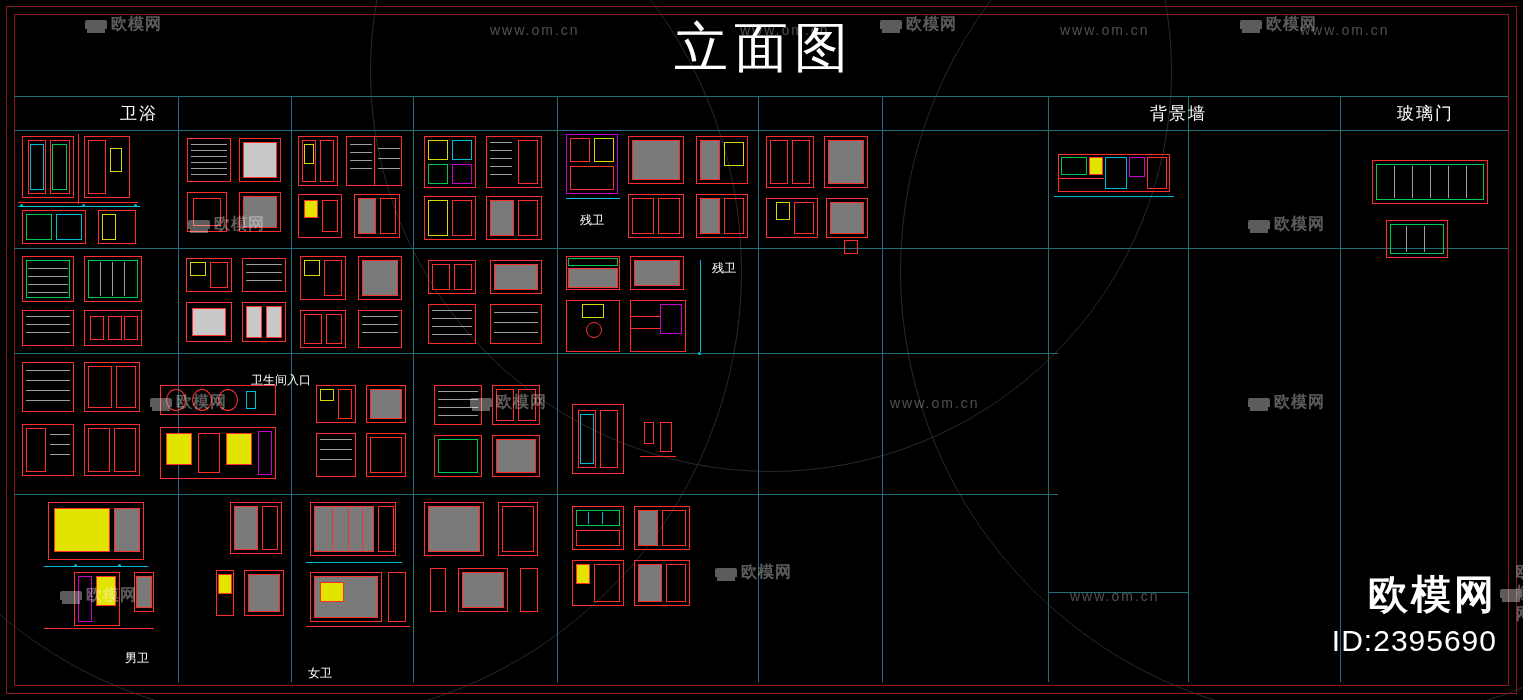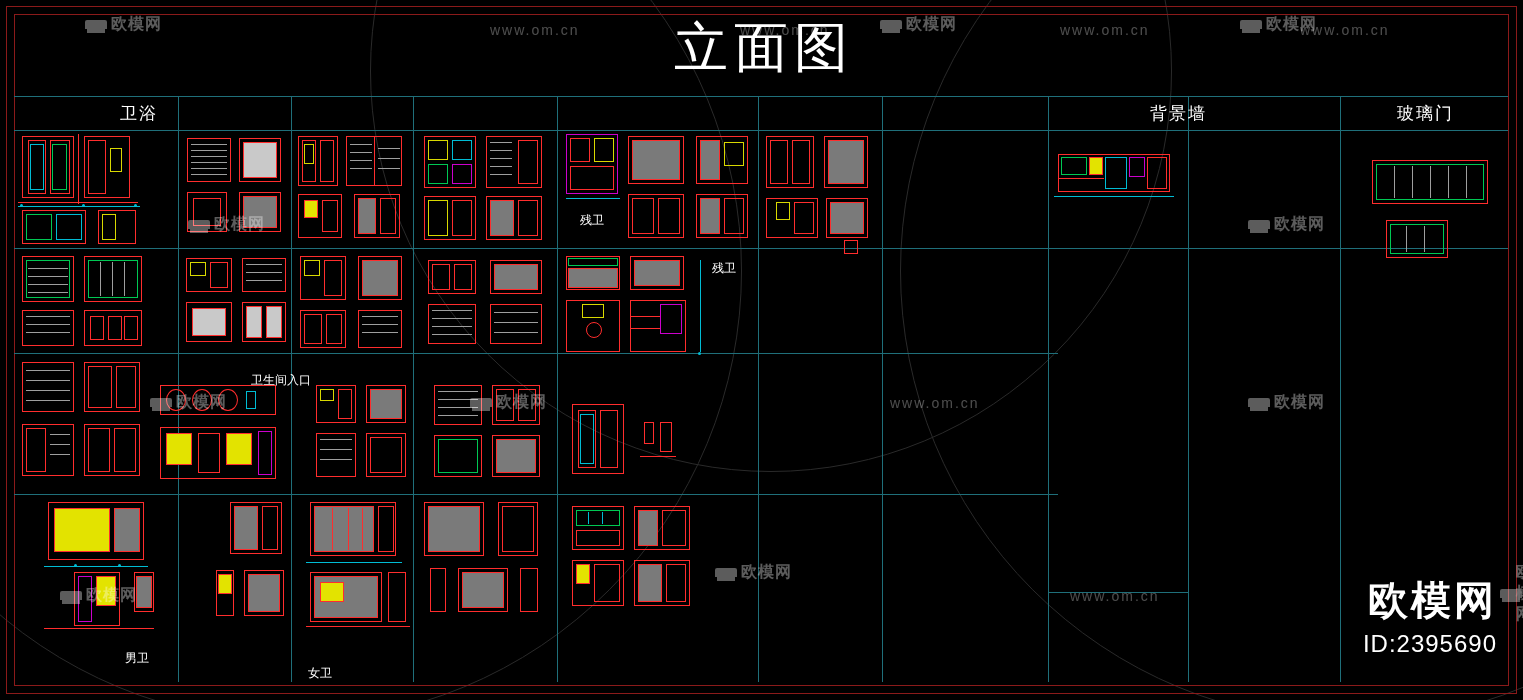--- a/index.html
+++ b/index.html
@@ -192,21 +192,21 @@
   .brand .name {
     color: #ffffff;
     font-size: 40px;
     font-weight: bold;
     letter-spacing: 3px;
     font-family: "DejaVu Sans", sans-serif;
     line-height: 1.1;
   }
   .brand .idline {
     color: #ffffff;
-    font-size: 24px;
+    font-size: 30px;
     letter-spacing: 1px;
     font-family: "Liberation Sans", sans-serif;
     margin-top: 8px;
   }
 </style>
 </head>
 <body>
 
 <div id="stage">
 

